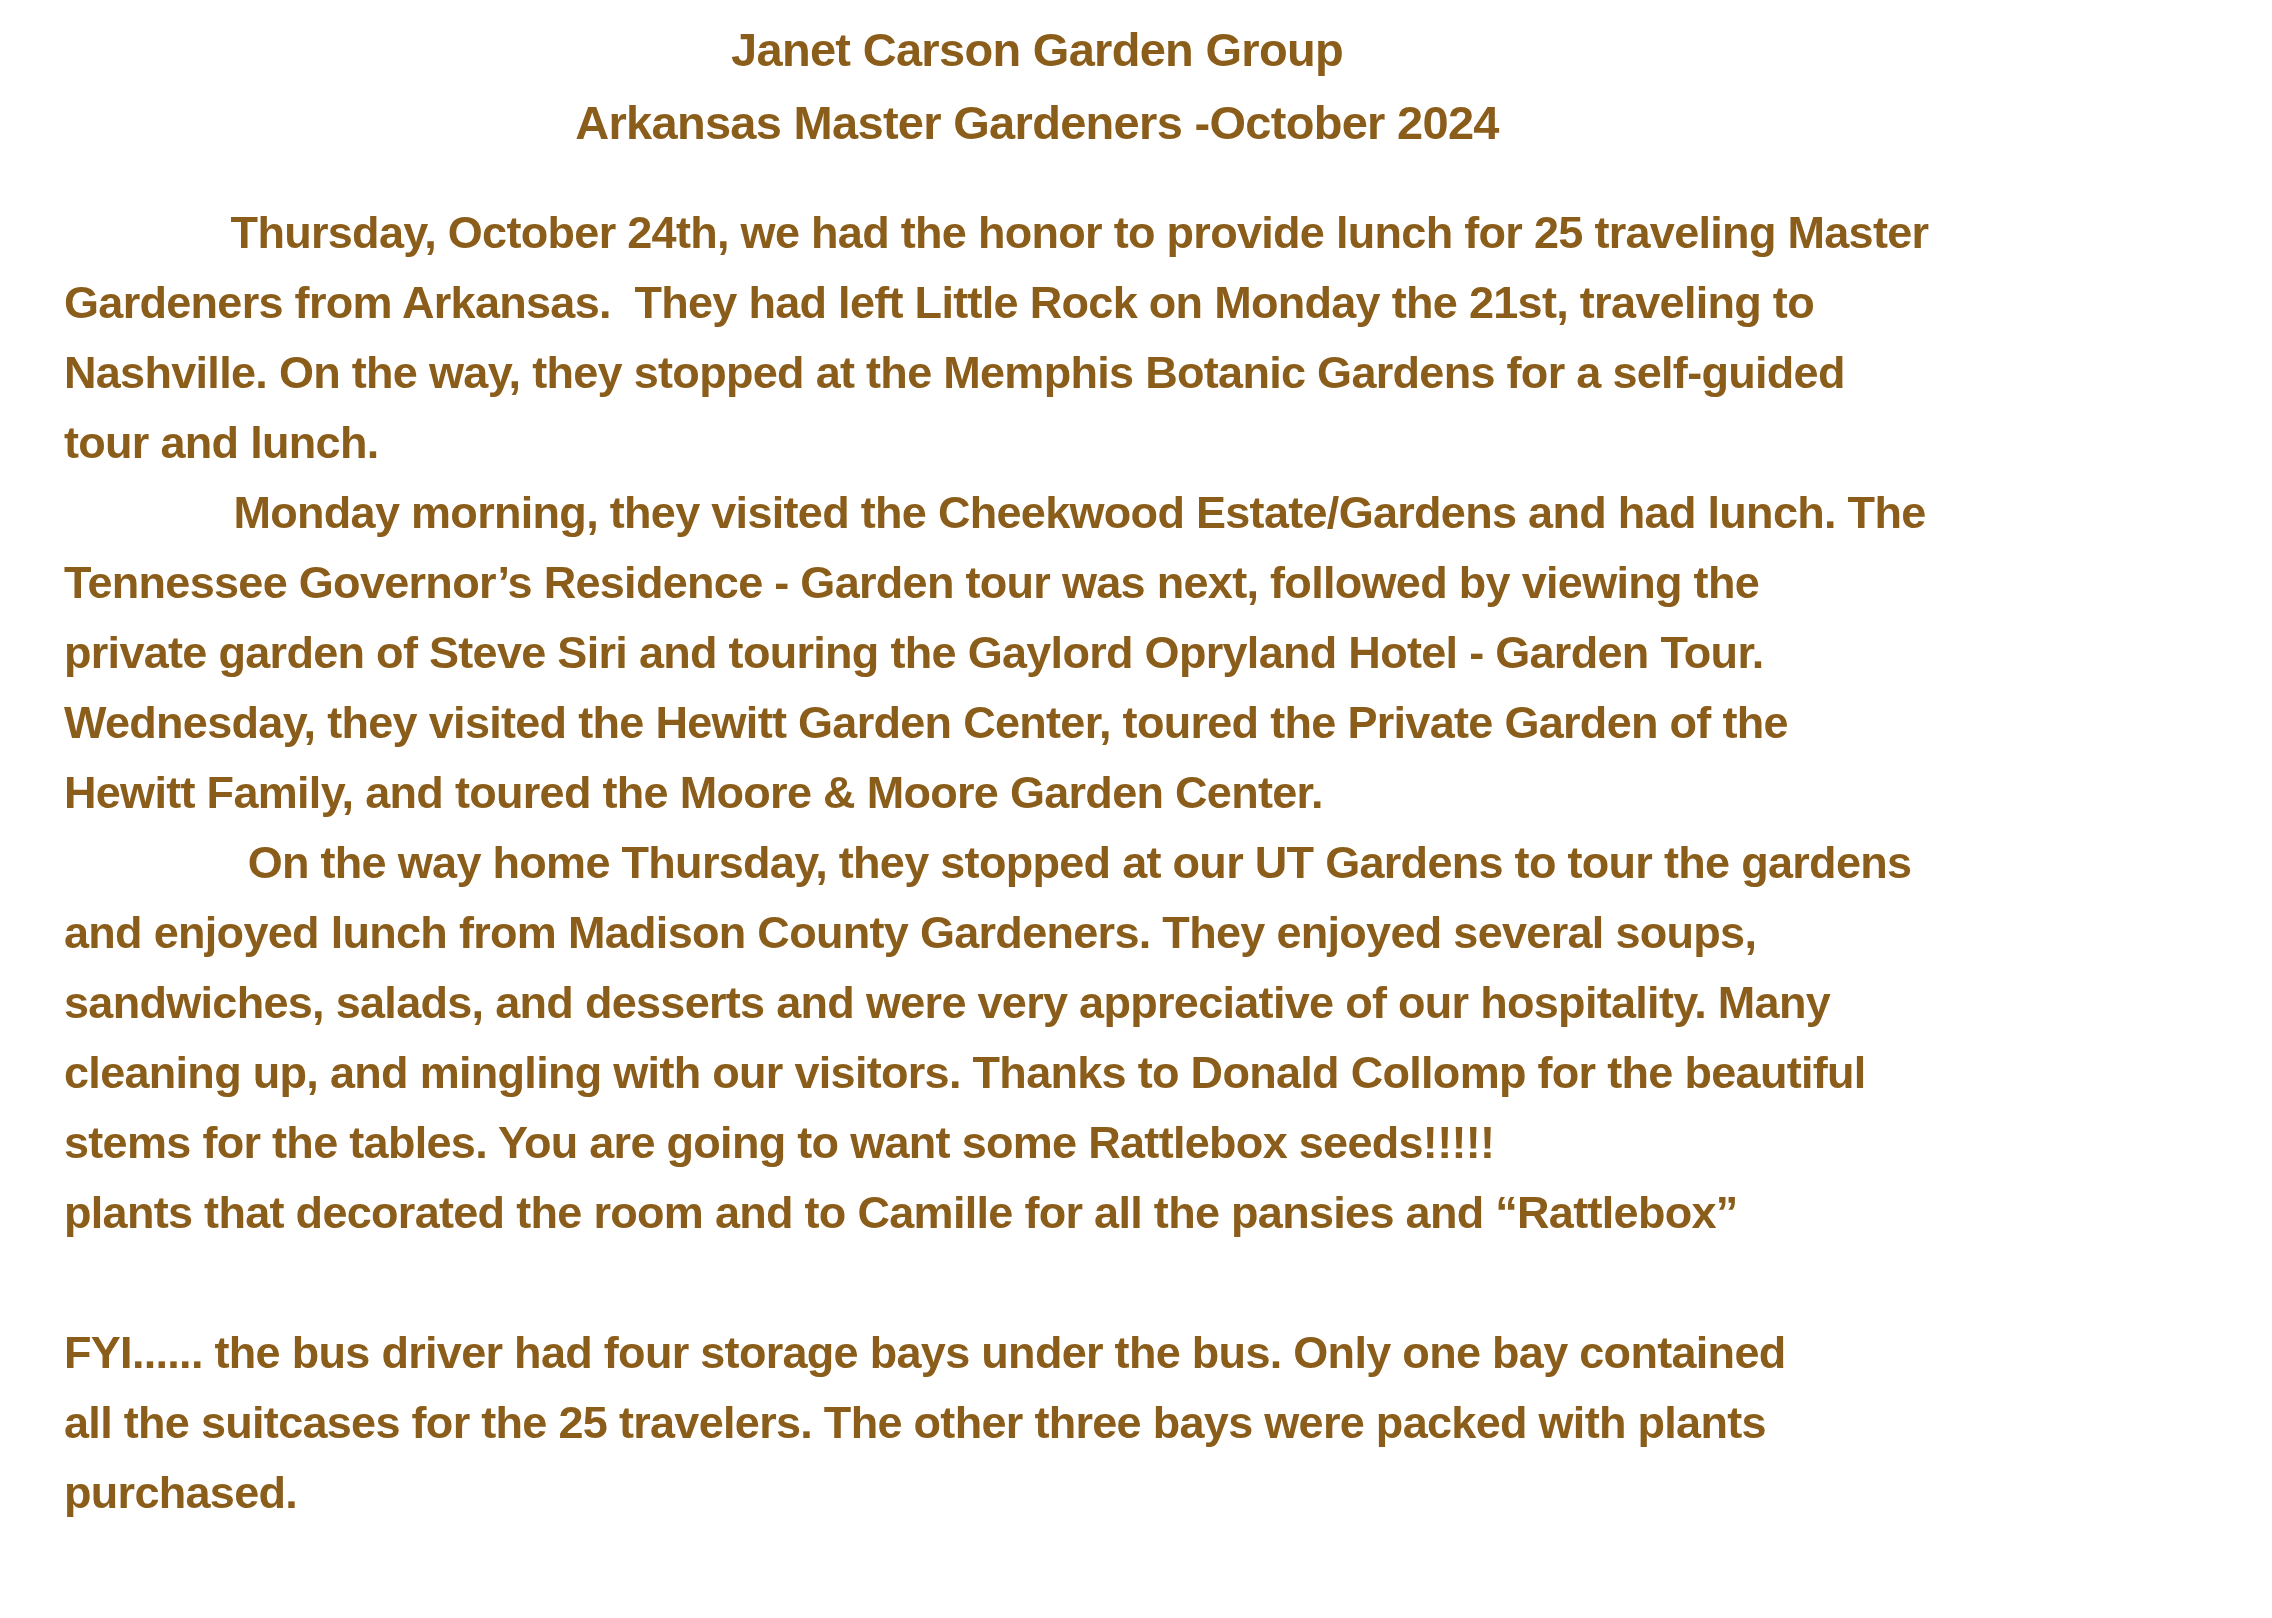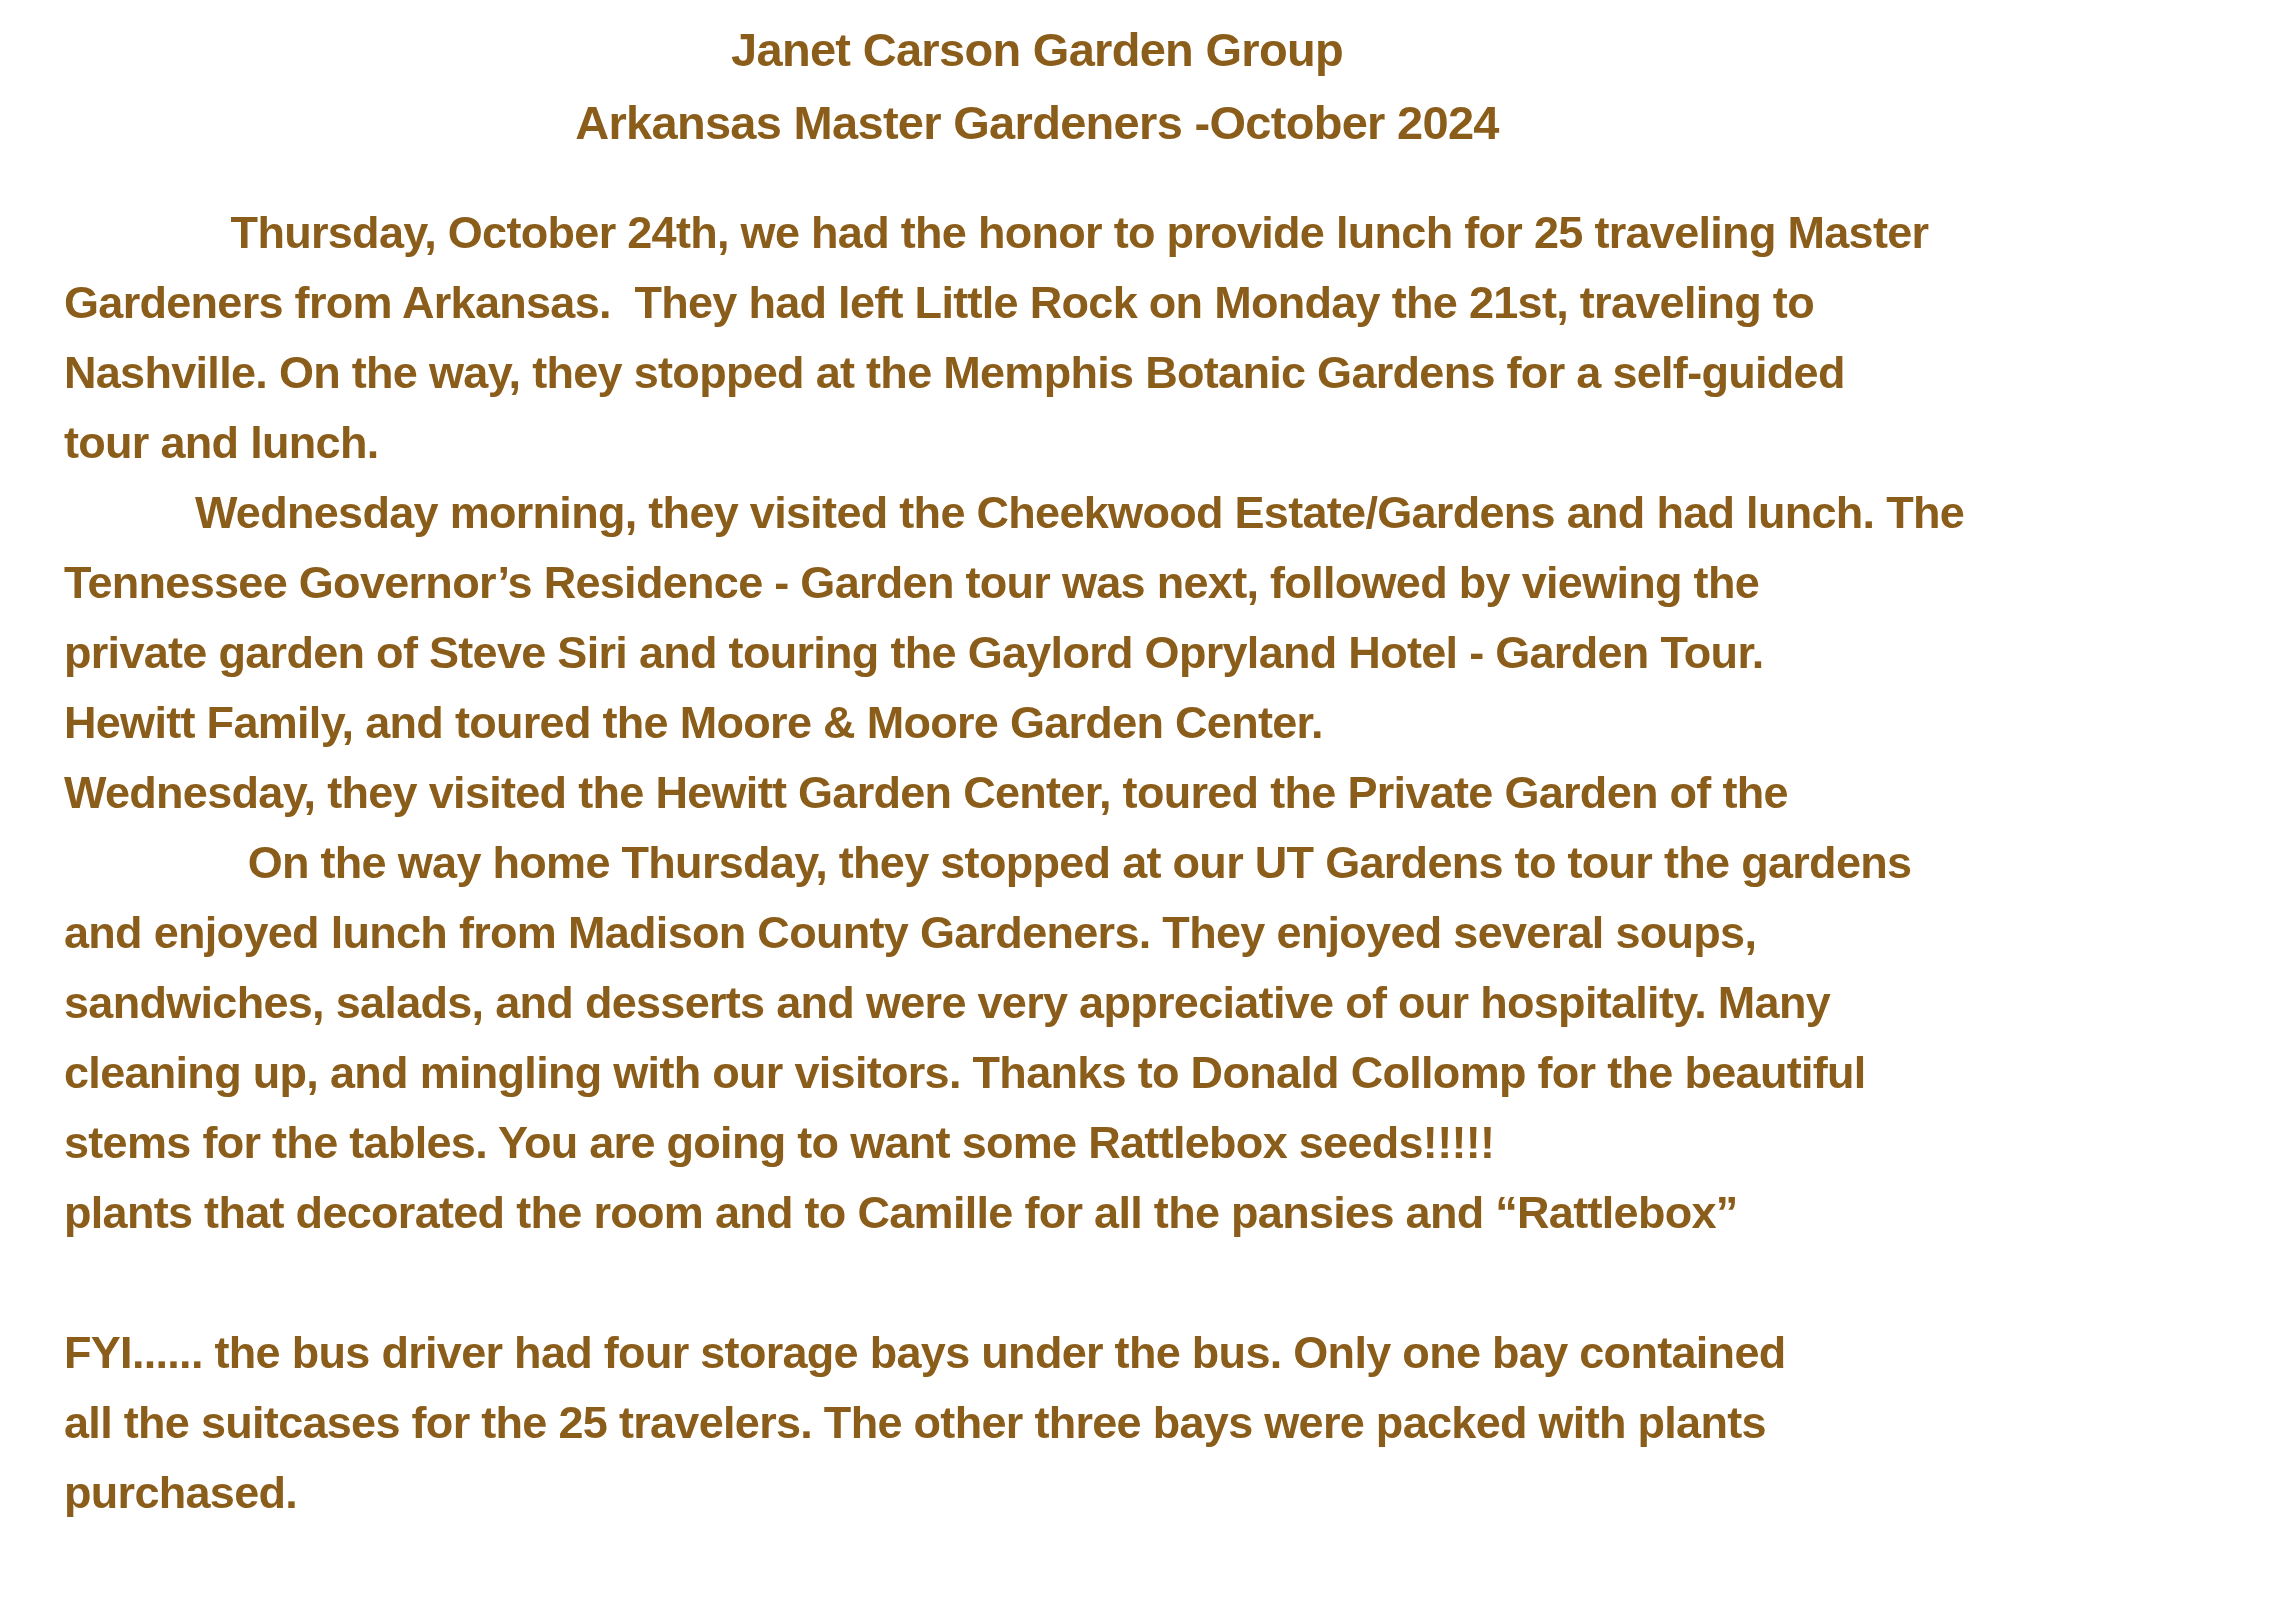--- a/index.html
+++ b/index.html
@@ -53,25 +53,25 @@
     </div>
 
   <div class="para indented">
       <div class="line">Thursday, October 24th, we had the honor to provide lunch for 25 traveling Master</div>
       <div class="line">Gardeners from Arkansas.  They had left Little Rock on Monday the 21st, traveling to</div>
       <div class="line">Nashville. On the way, they stopped at the Memphis Botanic Gardens for a self-guided</div>
       <div class="line">tour and lunch.</div>
     </div>
 
   <div class="para indented">
-      <div class="line">Wednesday morning, they visited the Cheekwood Estate/Gardens and had lunch. The</div>
+      <div class="line">Monday morning, they visited the Cheekwood Estate/Gardens and had lunch. The</div>
       <div class="line">Tennessee Governor’s Residence - Garden tour was next, followed by viewing the</div>
       <div class="line">private garden of Steve Siri and touring the Gaylord Opryland Hotel - Garden Tour.</div>
+      <div class="line">Wednesday, they visited the Hewitt Garden Center, toured the Private Garden of the</div>
       <div class="line">Hewitt Family, and toured the Moore &amp; Moore Garden Center.</div>
-      <div class="line">Wednesday, they visited the Hewitt Garden Center, toured the Private Garden of the</div>
     </div>
 
   <div class="para indented">
       <div class="line">On the way home Thursday, they stopped at our UT Gardens to tour the gardens</div>
       <div class="line">and enjoyed lunch from Madison County Gardeners. They enjoyed several soups,</div>
       <div class="line">sandwiches, salads, and desserts and were very appreciative of our hospitality. Many</div>
       <div class="line">cleaning up, and mingling with our visitors. Thanks to Donald Collomp for the beautiful</div>
       <div class="line">stems for the tables. You are going to want some Rattlebox seeds!!!!!</div>
       <div class="line">plants that decorated the room and to Camille for all the pansies and “Rattlebox”</div>
     </div>

